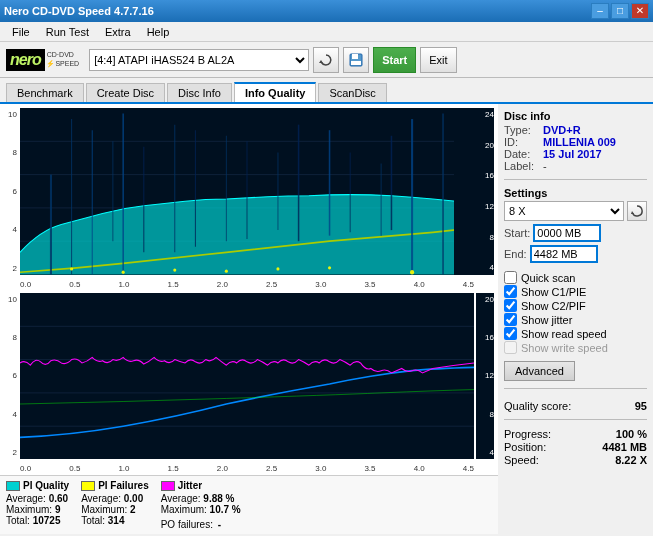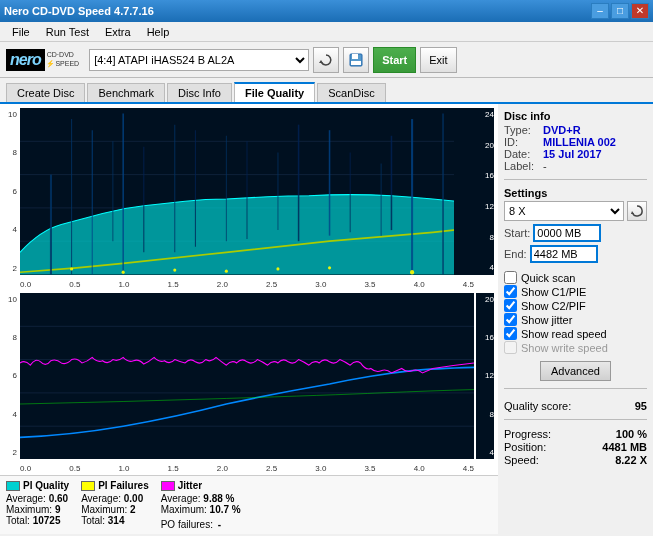--- a/index.html
+++ b/index.html
@@ -243,21 +243,21 @@
 <div class="menu-bar">
   <span class="menu-item">File</span>
   <span class="menu-item">Run Test</span>
   <span class="menu-item">Extra</span>
   <span class="menu-item">Help</span>
 </div>
 
 <div class="toolbar">
   <div class="logo-area">
     <div style="background:black;padding:2px 4px;">
-      <span style="color:#7dd3fc;font-size:16px;font-weight:bold;font-style:italic;letter-spacing:-1px;">nero</span>
+      <span style="color:#bef264;font-size:16px;font-weight:bold;font-style:italic;letter-spacing:-1px;">nero</span>
     </div>
     <div style="font-size:7px;color:#333;line-height:1.2;margin-left:2px;">CD·DVD<br><span style="color:#e00;font-weight:bold;">⚡</span>SPEED</div>
   </div>
   <select class="drive-select">
     <option>[4:4]  ATAPI iHAS524  B AL2A</option>
   </select>
   <div class="toolbar-icon-btn">
     <svg width="14" height="14" viewBox="0 0 14 14">
       <path d="M7 2 A5 5 0 1 1 2.5 9.5" fill="none" stroke="#444" stroke-width="1.5"></path>
       <polygon points="2,7 0,10 4,10" fill="#444"></polygon>
@@ -268,24 +268,24 @@
       <rect x="1" y="1" width="12" height="12" rx="1" fill="#5599cc" stroke="#2266aa" stroke-width="1"></rect>
       <rect x="3" y="1" width="6" height="5" fill="white"></rect>
       <rect x="2" y="8" width="10" height="4" fill="white"></rect>
     </svg>
   </div>
   <div class="toolbar-btn start-btn">Start</div>
   <div class="toolbar-btn">Exit</div>
 </div>
 
 <div class="tab-bar">
+  <div class="tab">Benchmark</div>
   <div class="tab">Create Disc</div>
-  <div class="tab">Benchmark</div>
   <div class="tab">Disc Info</div>
-  <div class="tab active">File Quality</div>
+  <div class="tab active">Info Quality</div>
   <div class="tab">ScanDisc</div>
 </div>
 
 <div class="main-content">
 
   <div style="flex:1;display:flex;flex-direction:column;background:white;">
 
     <div style="flex:1;position:relative;margin:4px 4px 2px 4px;">
 
       <div style="position:absolute;left:0;top:0;bottom:14px;width:14px;display:flex;flex-direction:column;justify-content:space-between;font-size:8px;color:#333;align-items:flex-end;padding:2px 1px;">
@@ -453,21 +453,21 @@
   <div class="right-panel">
 
     <div>
       <div class="section-title">Disc info</div>
       <div class="info-row">
         <span class="info-key">Type:</span>
         <span class="info-val">DVD+R</span>
       </div>
       <div class="info-row">
         <span class="info-key">ID:</span>
-        <span class="info-val">MILLENIA 002</span>
+        <span class="info-val">MILLENIA 009</span>
       </div>
       <div class="info-row">
         <span class="info-key">Date:</span>
         <span class="info-val">15 Jul 2017</span>
       </div>
       <div class="info-row">
         <span class="info-key">Label:</span>
         <span class="info-val normal">-</span>
       </div>
     </div>
@@ -517,21 +517,21 @@
       <div class="checkbox-row">
         <input type="checkbox" checked="" style="">
         <label>Show read speed</label>
       </div>
       <div class="checkbox-row">
         <input type="checkbox" disabled="" style="">
         <label style="color:#999;">Show write speed</label>
       </div>
     </div>
 
-    <div style="display:flex;justify-content:center;">
+    <div style="display:flex;justify-content:flex-start;">
       <button class="advanced-btn">Advanced</button>
     </div>
 
     <div class="separator"></div>
 
     <div class="quality-row">
       <span>Quality score:</span>
       <span class="quality-score">95</span>
     </div>
 

